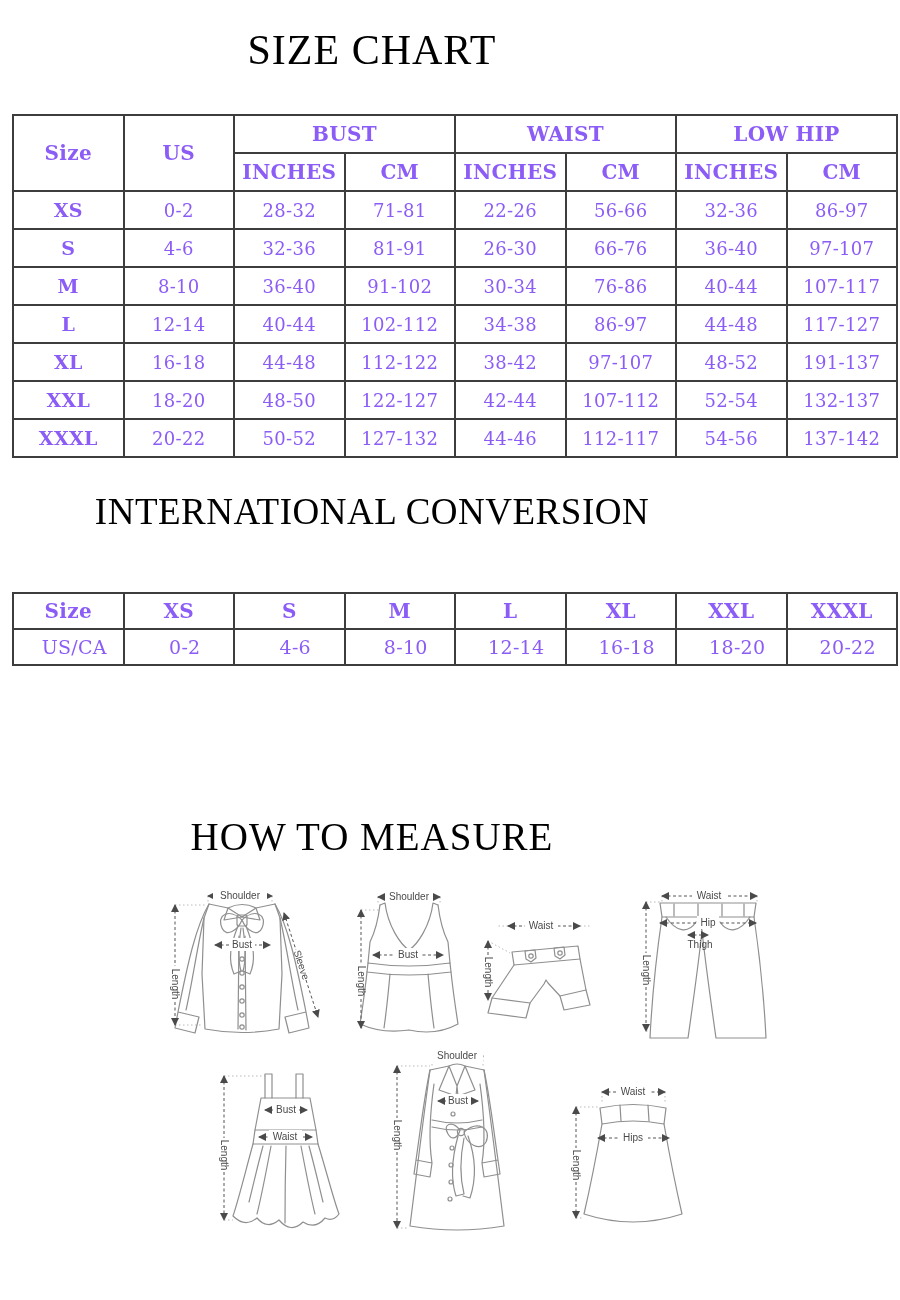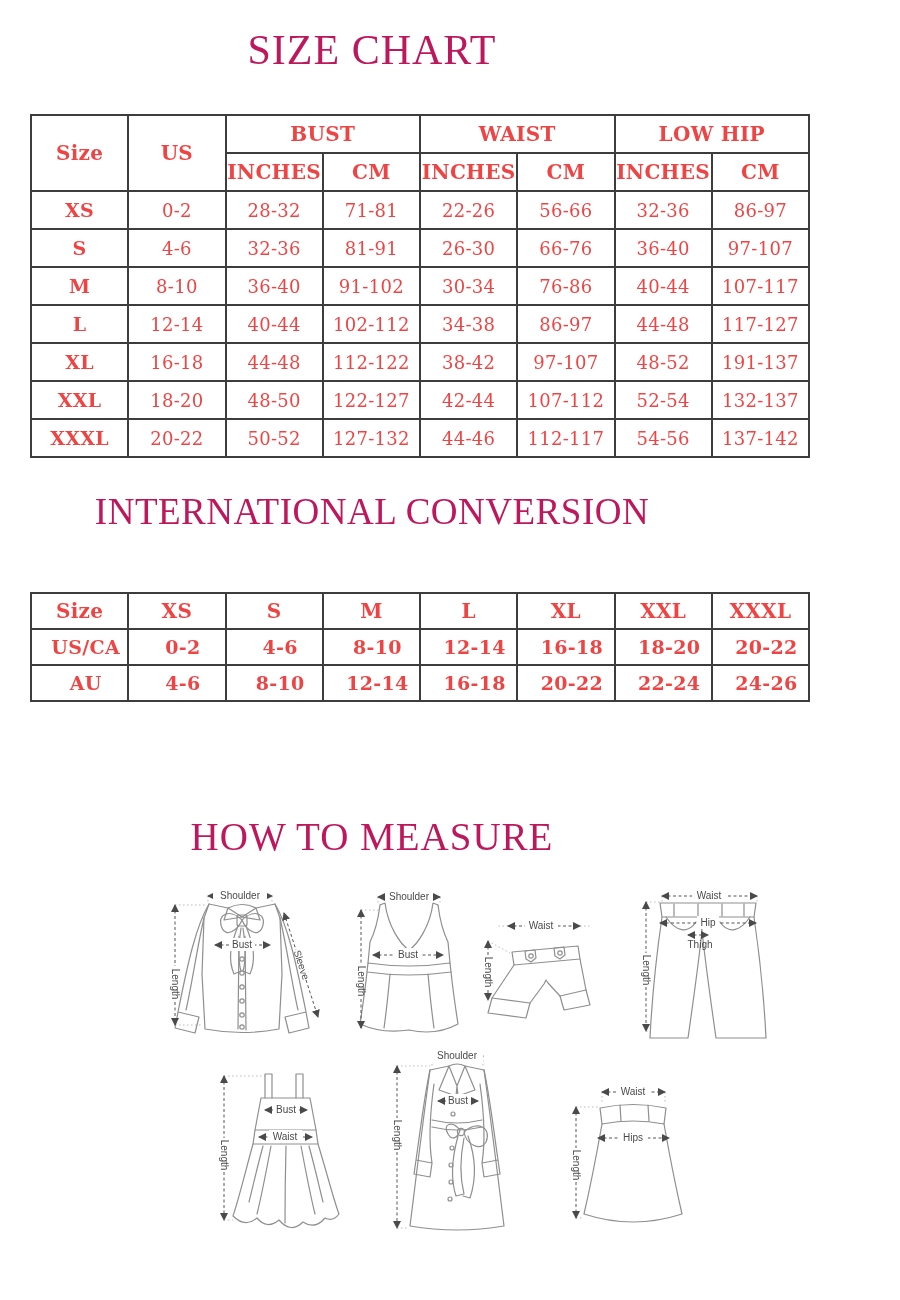--- a/index.html
+++ b/index.html
@@ -1,34 +1,34 @@
 <!DOCTYPE html>
 <html><head>
 <meta charset="utf-8">
 <style>
   html,body{margin:0;padding:0;}
   body{width:900px;height:1300px;position:relative;background:#ffffff;overflow:hidden;
        font-family:"DejaVu Serif",serif;}
-  .title{position:absolute;left:0;width:744px;text-align:center;color:#be185d;
+  .title{position:absolute;left:0;width:744px;text-align:center;color:#000000;
          font-family:"Liberation Serif",serif;font-weight:400;white-space:nowrap;}
   #t-size{top:26px;font-size:42px;letter-spacing:1px;}
   #t-conv{top:490px;font-size:37px;letter-spacing:0.5px;}
   #t-how{top:814px;font-size:39px;letter-spacing:1px;}
 
-  table{position:absolute;left:30px;width:780px;border-collapse:collapse;table-layout:fixed;
-        color:#ef4444;}
+  table{position:absolute;left:12px;width:886px;border-collapse:collapse;table-layout:fixed;
+        color:#8b5cf6;}
   th,td{border:2px solid #3d3d3d;text-align:center;vertical-align:middle;padding:0;
         letter-spacing:0.3px;}
   #size-table{top:114px;}
   #size-table th{height:36px;font-size:20px;font-weight:700;}
   #size-table td{height:36px;font-size:18px;font-weight:400;}
   #size-table tbody th{font-size:19px;}
   #conv-table{top:592px;}
   #conv-table th{height:34px;font-size:20px;font-weight:700;}
-  #conv-table td{height:34px;font-size:19px;font-weight:700;padding-left:12px;}
+  #conv-table td{height:34px;font-size:19px;font-weight:400;padding-left:12px;}
 
   #measure{position:absolute;top:844px;left:0;width:900px;height:424px;}
   #measure svg{position:absolute;overflow:visible;}
   .g{fill:none;stroke:#8f8f8f;stroke-width:1.2;stroke-linejoin:round;stroke-linecap:round;}
   .dim{stroke:#555;stroke-width:1;fill:none;stroke-dasharray:3 2.5;}
   .gd{stroke:#aaa;stroke-width:0.8;fill:none;stroke-dasharray:1.5 2.5;}
   .bg{fill:#ffffff;}
   .lbl{font-family:"Liberation Sans",sans-serif;font-size:10px;fill:#4a4a4a;}
 </style>
 </head>
@@ -146,30 +146,20 @@
   <tbody>
     <tr>
       <td>US/CA</td>
       <td>0-2</td>
       <td>4-6</td>
       <td>8-10</td>
       <td>12-14</td>
       <td>16-18</td>
       <td>18-20</td>
       <td>20-22</td>
-    </tr>
-    <tr>
-      <td>AU</td>
-      <td>4-6</td>
-      <td>8-10</td>
-      <td>12-14</td>
-      <td>16-18</td>
-      <td>20-22</td>
-      <td>22-24</td>
-      <td>24-26</td>
     </tr>
   </tbody>
 </table>
 
 <div class="title" id="t-how">HOW TO MEASURE</div>
 
 <div id="measure">
   <svg width="0" height="0">
     <defs>
       <marker id="ah" viewBox="0 0 8 8" refX="7" refY="4" markerWidth="8" markerHeight="8" markerUnits="userSpaceOnUse" orient="auto-start-reverse">

